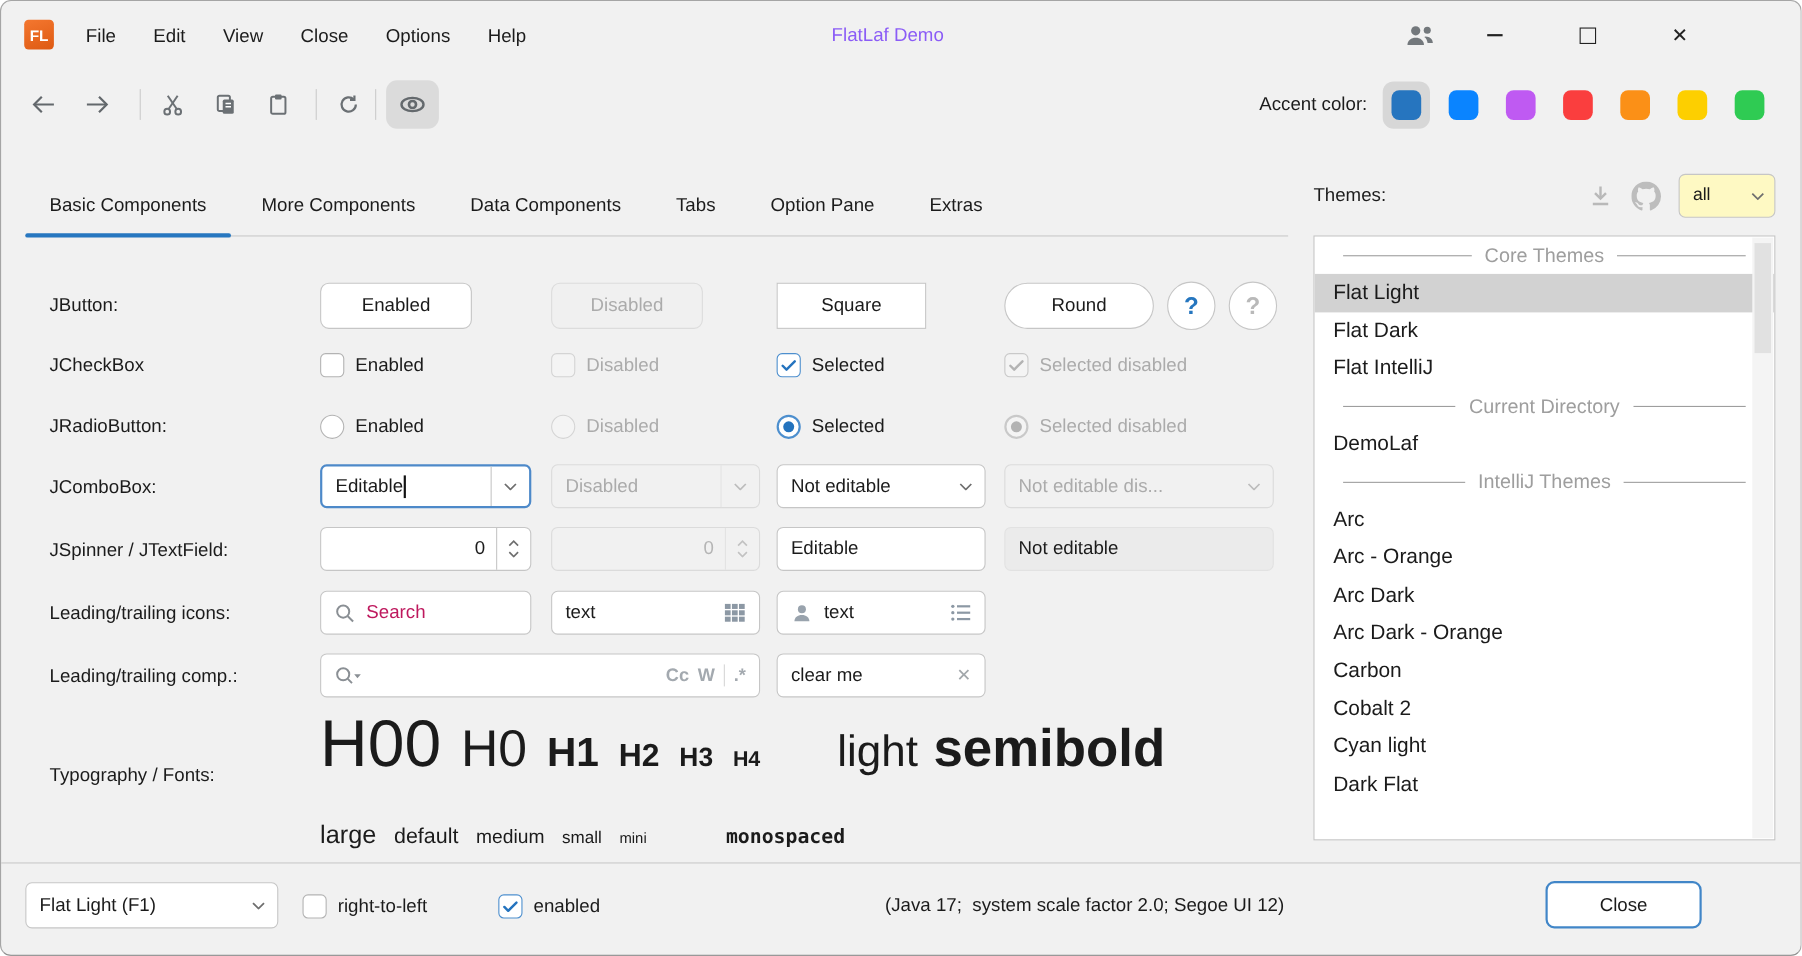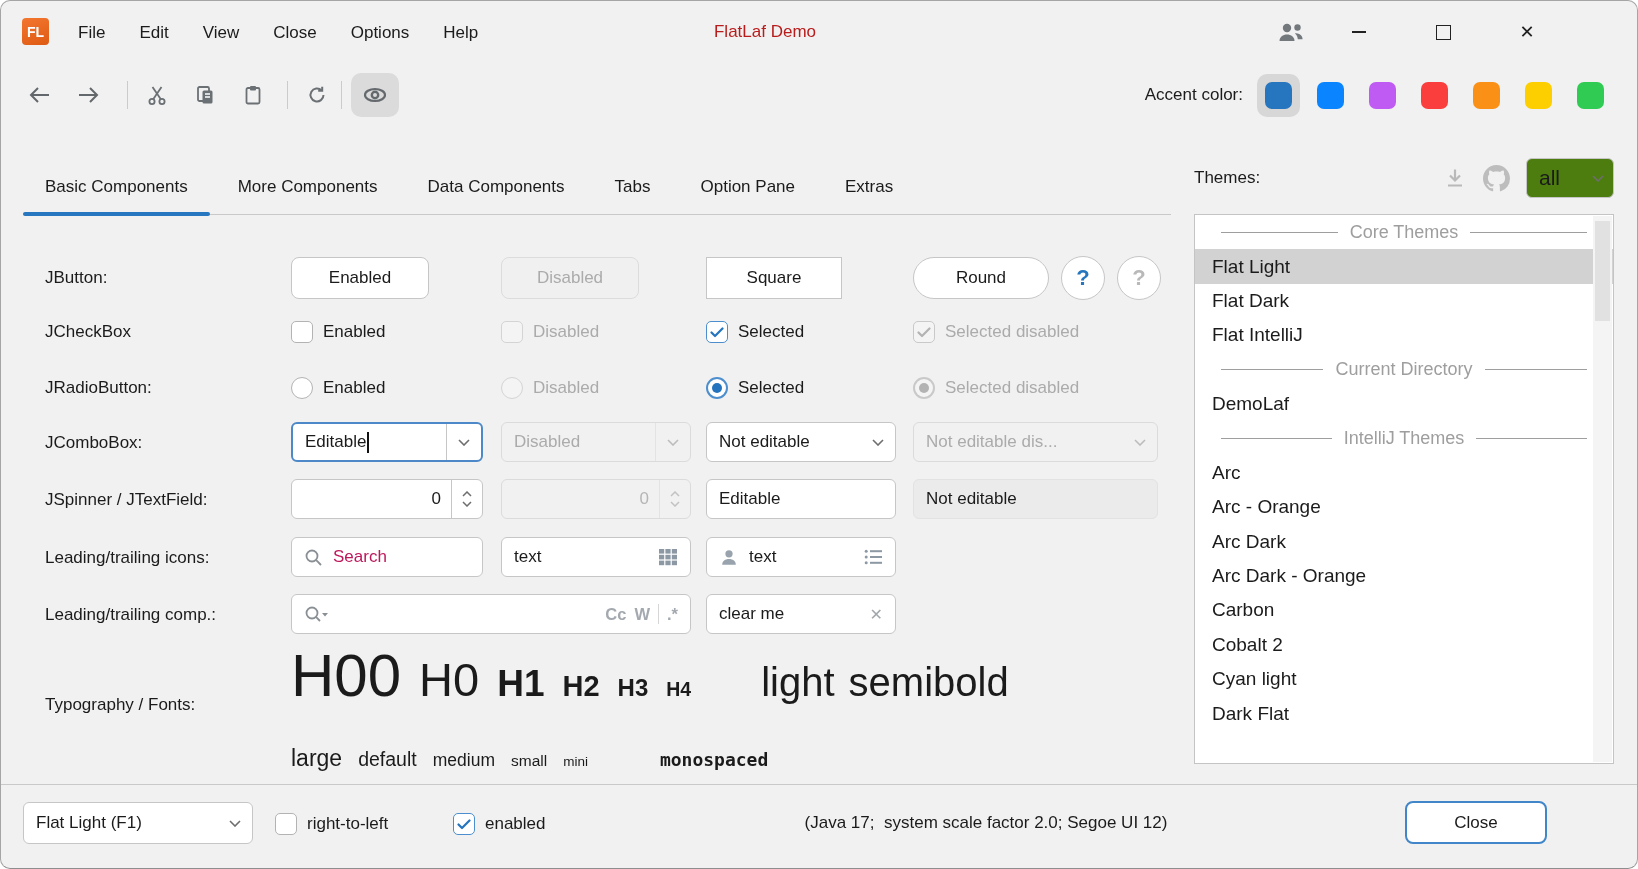--- a/index.html
+++ b/index.html
@@ -4,21 +4,21 @@
 <style>
   html,body{margin:0;padding:0;background:#fff;font-family:"Liberation Sans",sans-serif;}
   .win{position:relative;width:1638px;height:869px;background:#F1F1F1;border:1px solid #A5A5A5;
        border-bottom-color:#8E8E8E;border-radius:10px;box-sizing:border-box;overflow:hidden;color:#1B1B1B;}
   .abs{position:absolute;box-sizing:border-box;}
   
   .logo{left:21px;top:17px;width:27px;height:27px;border-radius:4px;background:linear-gradient(160deg,#F4772F,#DE5A13);
         color:#fff;font-weight:bold;display:flex;align-items:center;justify-content:center;font-size:14px;letter-spacing:0;}
   .menubar{left:60px;top:12px;height:40px;display:flex;align-items:center;}
   .menu-item{padding:0 17px;font-size:17px;cursor:default;}
-  .win-title{top:21px;left:764px;transform:translateX(-50%);font-size:17px;color:#b91c1c;white-space:nowrap;}
+  .win-title{top:21px;left:806px;transform:translateX(-50%);font-size:17px;color:#8b5cf6;white-space:nowrap;}
   .chrome{top:0;height:62px;display:flex;align-items:center;justify-content:center;}
   .minbar{width:14px;height:2px;background:#222;}
   .maxbox{width:13px;height:13px;border:1.4px solid #222;}
   .closex{font-size:18px;color:#222;line-height:1;}
   
   .tbtn{top:76px;width:36px;height:36px;display:flex;align-items:center;justify-content:center;}
   .tsep{top:80px;width:1px;height:28px;background:#CBCBCB;}
   .eyebtn{top:72px;left:350px;width:48px;height:44px;background:#DBDBDB;border-radius:10px;
           display:flex;align-items:center;justify-content:center;}
   .accent{top:72px;right:25px;height:44px;display:flex;align-items:center;gap:9px;}
@@ -26,22 +26,22 @@
   .sw-wrap{width:43px;height:43px;border-radius:10px;display:flex;align-items:center;justify-content:center;}
   .sw-wrap.sel{background:#D7D7D7;}
   .sw{width:27px;height:27px;border-radius:7px;}
   
   .tabbar{left:22px;top:158px;width:1148px;height:56px;border-bottom:1px solid #C9C9C9;display:flex;}
   .tab{position:relative;height:100%;display:flex;align-items:center;padding:0 22px;font-size:17px;margin-right:6px;}
   .tab.sel::after{content:'';position:absolute;left:0;right:0;bottom:-2px;height:4px;background:#2777C0;border-radius:2px;}
   
   .themes-header{left:1193px;top:155px;width:420px;height:44px;display:flex;align-items:center;}
   .themes-label{font-size:17px;}
-  .th-combo{margin-left:auto;width:86px;height:38px;background:#4d7c0f;border:1px solid #C6C6C6;border-radius:6px;
-            display:flex;align-items:center;font-size:21px;}
+  .th-combo{margin-left:auto;width:86px;height:38px;background:#fef9c3;border:1px solid #C6C6C6;border-radius:6px;
+            display:flex;align-items:center;font-size:16px;}
   .th-combo .val{flex:1;padding-left:12px;}
   .themes-list{left:1193px;top:213px;width:420px;height:550px;background:#fff;border:1px solid #C4C4C4;overflow:hidden;}
   .th-row{height:34.4px;display:flex;align-items:center;font-size:19px;}
   .th-item{padding-left:17px;}
   .th-item.sel{background:#D2D2D2;}
   .th-sep{color:#9E9E9E;font-size:18px;}
   .th-sep .line{flex:1;height:1px;background:#9E9E9E;}
   .th-sep .line.l{margin-left:26px;margin-right:12px;}
   .th-sep .line.r{margin-left:12px;margin-right:26px;}
   .sb-track{position:absolute;right:1px;top:1px;bottom:1px;width:19px;background:#F4F4F4;}
@@ -83,21 +83,21 @@
   .ph{color:#be185d;}
   .sp{flex:1;}
   .ftool{color:#A3A9AF;font-weight:bold;font-size:16.5px;}
   .fsep{width:1px;height:20px;background:#D6D6D6;}
   .xmark{color:#A2A7AB;font-size:16px;}
   
   .hrow{left:290px;top:640px;display:flex;align-items:baseline;gap:18px;white-space:nowrap;}
   .h00{font-size:60px;} .h0{font-size:47px;} .h1{font-size:37px;font-weight:bold;}
   .h2{font-size:29px;font-weight:bold;} .h3{font-size:24px;font-weight:bold;} .h4{font-size:19.5px;font-weight:bold;}
   .tlight{font-size:40px;font-weight:300;margin-left:52px;}
-  .tsemi{font-size:40px;font-weight:normal;margin-left:-4px;}
+  .tsemi{font-size:48px;font-weight:bold;margin-left:-4px;}
   .srow{left:290px;top:744px;display:flex;align-items:baseline;gap:16px;white-space:nowrap;}
   .tlarge{font-size:23px;} .tdef{font-size:19.5px;} .tmed{font-size:17.5px;} .tsm{font-size:15.5px;} .tmini{font-size:13.5px;}
   .tmono{font-size:18px;font-weight:bold;font-family:"DejaVu Sans Mono","Liberation Mono",monospace;margin-left:56px;}
   
   .statline{left:0;right:0;top:783px;height:1px;background:#C9C9C9;}
   .closebtn{left:1404px;top:800px;width:142px;height:43px;background:#fff;border:2.5px solid #4186C8;border-radius:8px;
             display:flex;align-items:center;justify-content:center;font-size:17px;}
   .info{top:812px;left:985px;transform:translateX(-50%);font-size:17px;white-space:pre;}
   svg{display:block;}
 </style>

